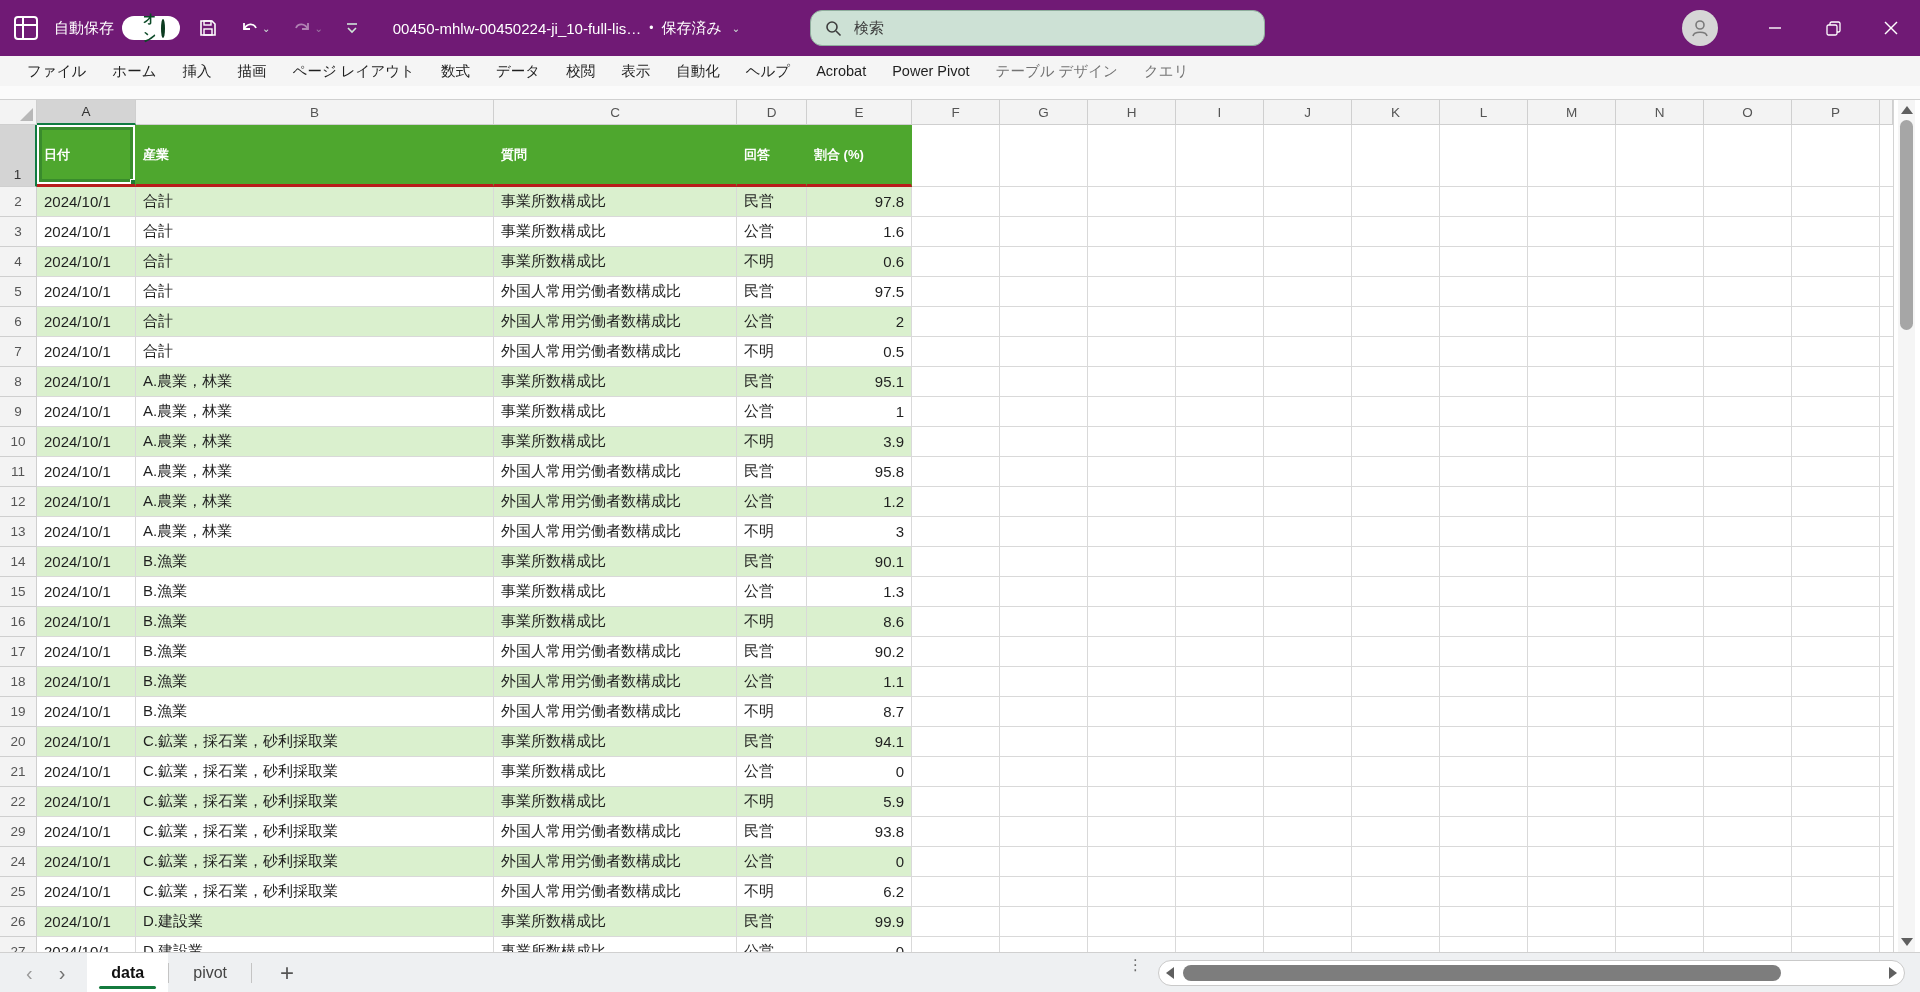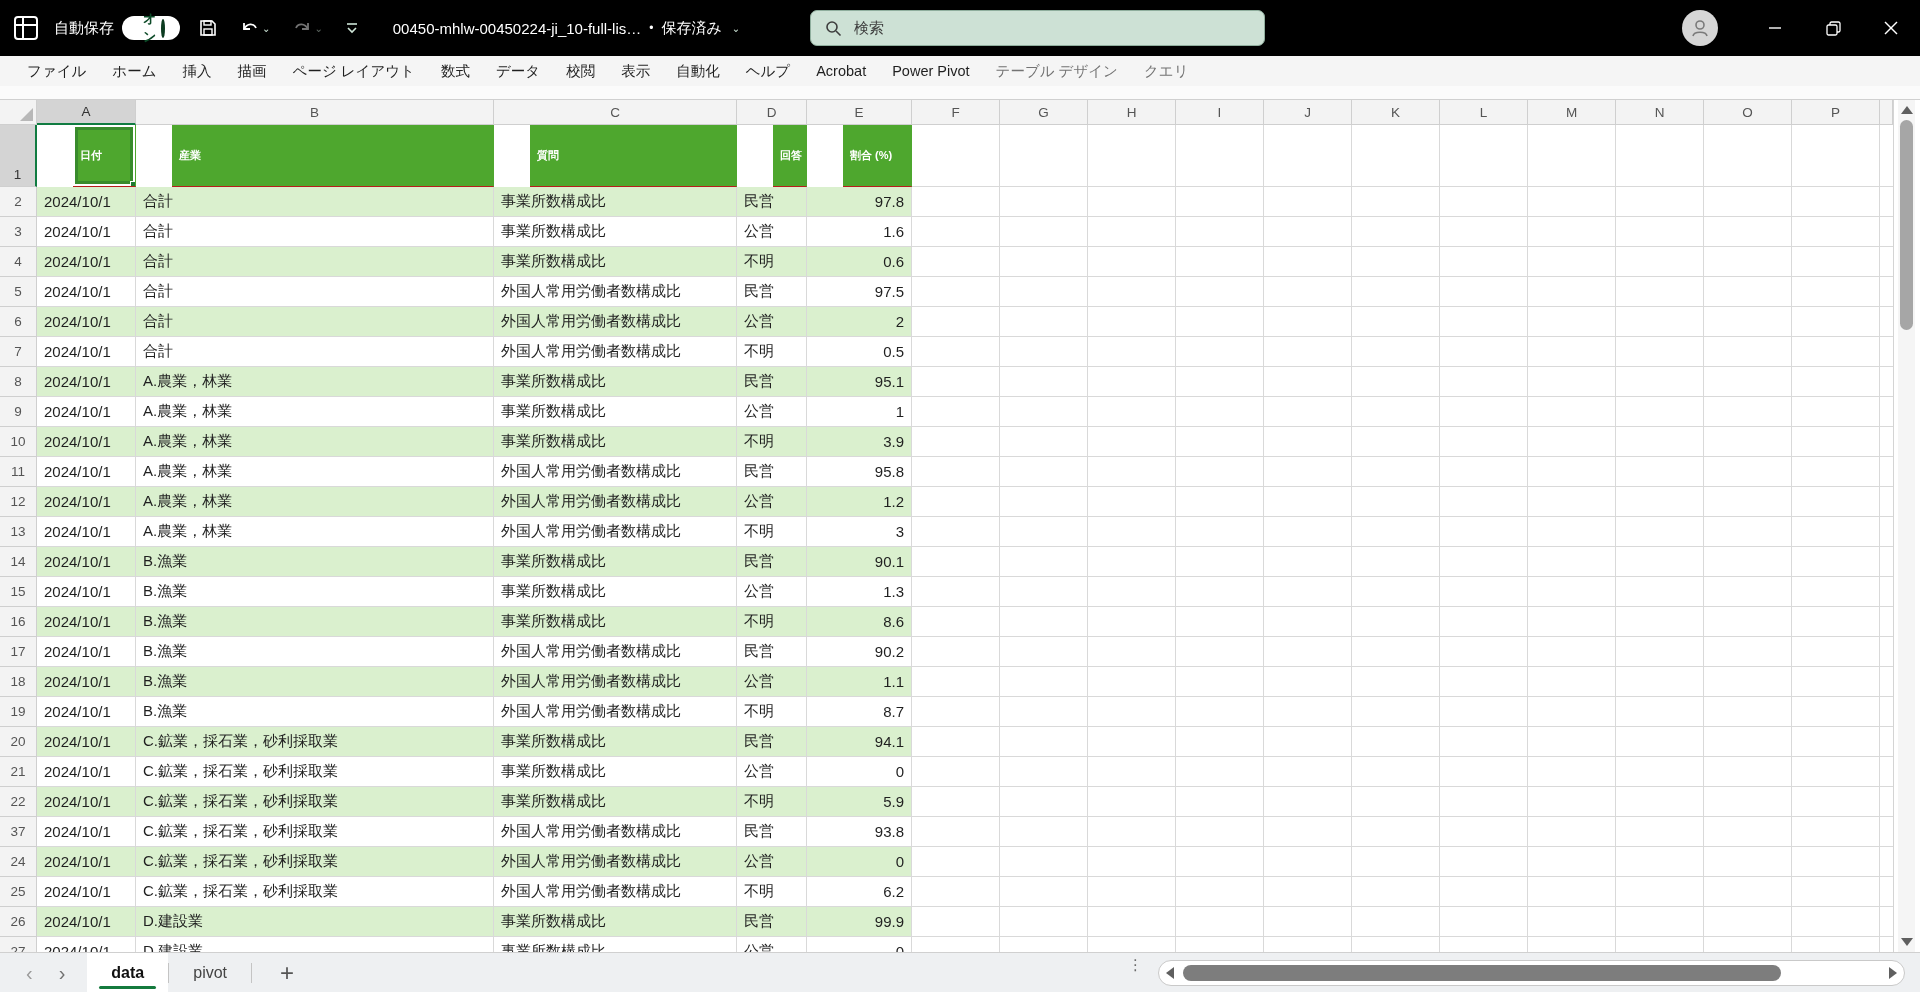--- a/index.html
+++ b/index.html
@@ -2,37 +2,37 @@
 <html><head>
 <meta charset="utf-8">
 <style>
   * { margin:0; padding:0; box-sizing:border-box; }
   html,body { width:1920px; height:992px; overflow:hidden;
     font-family:"Liberation Sans","DejaVu Sans",sans-serif; }
   .app { position:relative; width:1920px; height:992px; background:#fff; }
 
   
   .titlebar { position:absolute; left:0; top:0; width:100%; height:56px;
-    background:#000000; display:flex; align-items:center; color:#fff; }
+    background:#701a75; display:flex; align-items:center; color:#fff; }
   .tb-left { display:flex; align-items:center; gap:14px; padding-left:12px; }
   .appicon { width:28px; height:28px; display:flex; align-items:center; justify-content:center; }
   .autosave { display:flex; align-items:center; gap:8px; font-size:15px; }
   .toggle { width:58px; height:24px; background:#fff; border-radius:12px; display:flex;
     align-items:center; justify-content:flex-start; padding:0 15px; gap:5px; cursor:pointer; }
   .toggle .on-label { color:#0c4a27; font-size:13px; font-weight:bold; margin-left:6px; }
   .toggle .knob { width:19px; height:19px; border-radius:50%; background:#0c3b20; }
   .tb-btn { display:flex; align-items:center; justify-content:center; height:30px; padding:0 4px;
     border-radius:4px; cursor:pointer; }
   .chev { font-size:10px; color:#cfe6d8; margin-left:2px; }
   .disabled { opacity:.45; }
   .filename { display:flex; align-items:center; gap:8px; font-size:15px; margin-left:16px;
     white-space:nowrap; cursor:pointer; }
   .filename .dot { font-size:12px; }
   .searchbox { position:absolute; left:810px; top:10px; width:455px; height:36px;
-    background:#cde1d5; border:1px solid #8fae9d; border-radius:7px; display:flex;
+    background:#cde1d5; border:1px solid #8fae9d; border-radius:12px; display:flex;
     align-items:center; padding-left:14px; gap:12px; color:#3d3d3d; font-size:15px; cursor:text; }
   .tb-right { position:absolute; right:0; top:0; height:56px; display:flex; align-items:center; }
   .avatar { width:36px; height:36px; border-radius:50%; background:#d6d6d6; display:flex;
     align-items:center; justify-content:center; margin-right:28px; cursor:pointer; }
   .winbtn { width:58px; height:56px; display:flex; align-items:center; justify-content:center;
     cursor:pointer; color:#fff; }
 
   
   .ribbon { position:absolute; left:0; top:56px; width:100%; height:30px; background:#f5f5f5;
     display:flex; align-items:center; font-size:14.5px; color:#1f1f1f; }
@@ -58,22 +58,22 @@
     white-space:nowrap; overflow:hidden; cursor:cell; }
   .hdr { background:#f3f3f3; border-right:1px solid #cfcfcf; border-bottom:1px solid #cfcfcf;
     color:#555; font-size:13.5px; justify-content:center; padding:0; cursor:pointer; }
   .hdr.selcol { background:#d4d4d4; border-bottom:2px solid #107C41; color:#333; }
   .rownum { justify-content:center; }
   .rownum.selrow { background:#d4d4d4; border-right:2px solid #107C41; color:#333; }
   .rownum.tall { align-items:flex-end; padding-bottom:4px; }
   .corner { position:relative; }
   .corner .tri { position:absolute; right:3px; bottom:3px; width:0; height:0;
     border-left:13px solid transparent; border-bottom:13px solid #b8b8b8; }
-  .thead { background:#4EA72E; color:#fff; font-weight:bold; font-size:11px;
-    border-right:1px solid #4EA72E; border-bottom:1px solid #b91c1c;margin-left:36px; }
+  .thead { background:#4EA72E; color:#fff; font-weight:bold; font-size:13px;
+    border-right:1px solid #4EA72E; border-bottom:3px solid #b91c1c; }
   .band { background:#daf0ce; }
   .valcell { justify-content:flex-end; }
   .selcell { position:relative; }
   .selcell::before { content:""; position:absolute; inset:0; border:2px solid #ffffff;
     box-shadow:inset 0 0 0 3px rgba(20,90,40,.35); pointer-events:none; }
   .handle { position:absolute; right:-3px; bottom:-3px; width:8px; height:8px;
     background:#1E7B34; border:1px solid #fff; z-index:3; }
 
   
   .vscroll { position:absolute; right:0; top:100px; bottom:40px; width:27px; background:#ffffff;
@@ -655,21 +655,21 @@
         <div class="c"></div>
         <div class="c"></div>
         <div class="c"></div>
         <div class="c"></div>
         <div class="c"></div>
         <div class="c"></div>
         <div class="c"></div>
         <div class="c"></div>
         <div class="c"></div>
         <div class="c"></div>
-        <div class="c hdr rownum">37</div>
+        <div class="c hdr rownum">29</div>
         <div class="c">2024/10/1</div>
         <div class="c">C.鉱業，採石業，砂利採取業</div>
         <div class="c">外国人常用労働者数構成比</div>
         <div class="c">民営</div>
         <div class="c valcell">93.8</div>
         <div class="c"></div>
         <div class="c"></div>
         <div class="c"></div>
         <div class="c"></div>
         <div class="c"></div>

